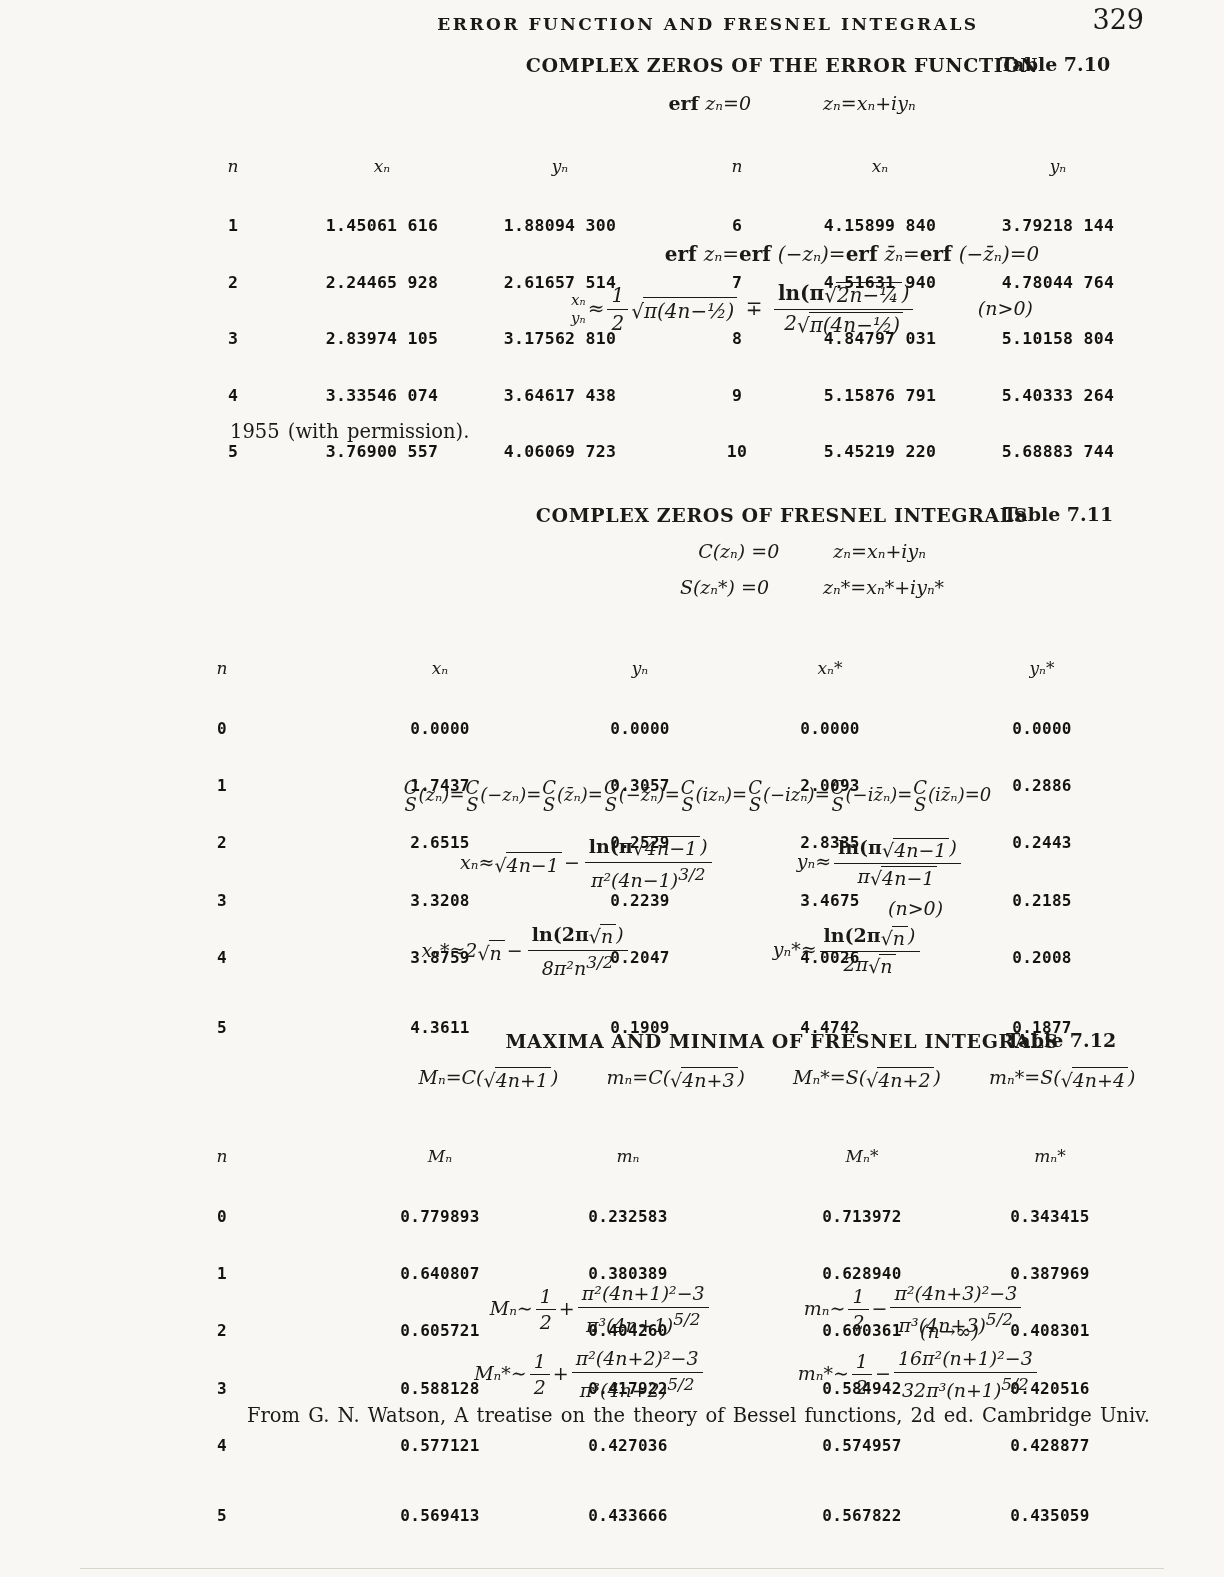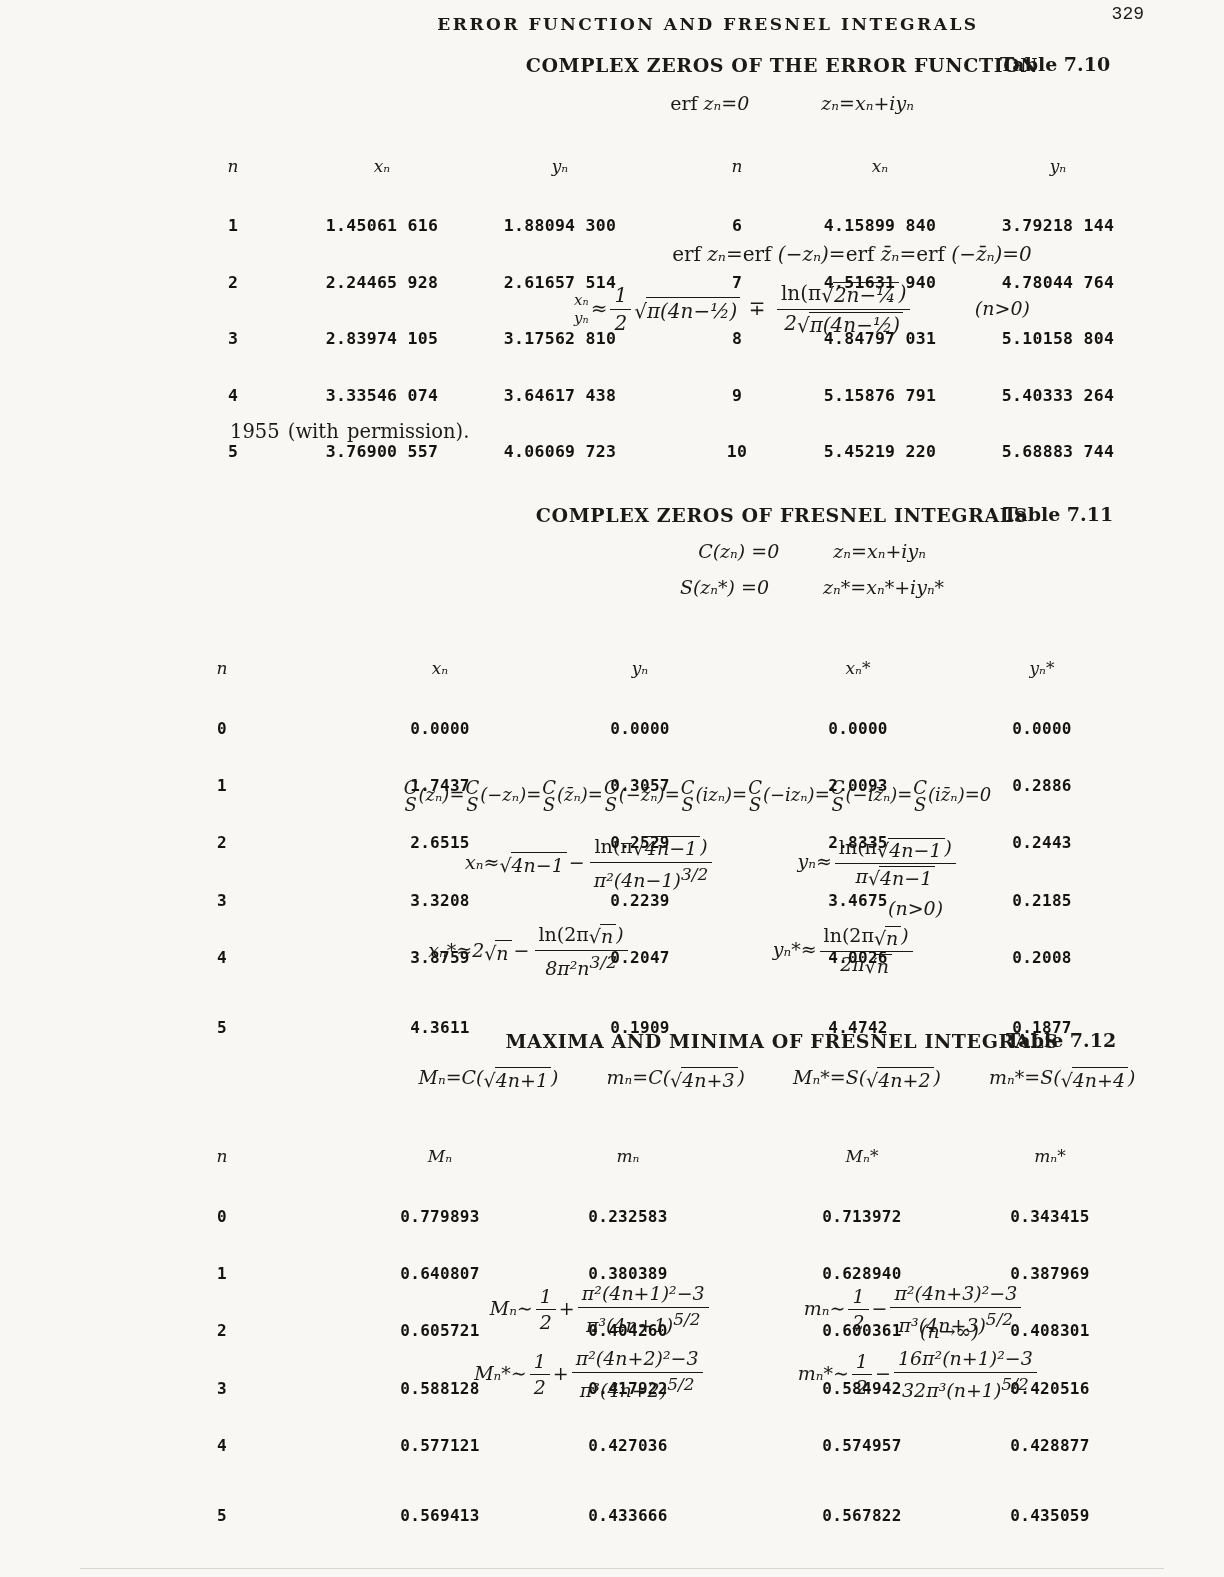--- a/index.html
+++ b/index.html
@@ -1,26 +1,26 @@
 <!DOCTYPE html>
 <html><head>
 <meta charset="utf-8">
 <style>
   html,body{margin:0;padding:0;background:#efeeea;}
   .page{position:relative;width:1224px;height:1577px;background:#f8f7f3;color:#1b1a17;
         font-family:"DejaVu Serif",serif;overflow:hidden;}
   .abs{position:absolute;}
   .center-row{position:absolute;left:0;width:1224px;text-align:center;white-space:nowrap;}
   .running-head{font-size:17px;font-weight:bold;letter-spacing:2.5px;}
-  .pagenum{font-size:18px;font-family:Liberation Mono, monospace;}
+  .pagenum{font-size:27px;}
   .caption{font-size:19px;font-weight:bold;letter-spacing:0.6px;}
   .tbl-label{font-size:19px;font-weight:bold;}
   .eqline{font-size:19px;font-style:italic;}
   .identline{font-size:20px;font-style:italic;}
-  .upright{font-style:normal;}
+  .upright{font-style:normal;font-weight:bold;}
   .col{position:absolute;transform:translateX(-50%);text-align:center;white-space:pre;}
   .hd{display:block;font-style:italic;font-size:17px;line-height:20px;margin-bottom:3px;font-family:"DejaVu Serif",serif;}
   .v{display:block;font-family:"DejaVu Sans Mono",monospace;font-weight:600;font-size:16px;letter-spacing:0.3px;color:#14130f;}
   .t710 .v{line-height:18.6px;font-size:16.5px;}
   .t711 .v,.t712 .v{line-height:19.2px;}
   .gap{margin-top:13px;}
   
   .math{font-style:italic;}
   .fr{display:inline-block;text-align:center;vertical-align:middle;margin:0 3px;line-height:1.15;}
   .fr .n{display:block;padding:0 4px 2px;border-bottom:1.5px solid #1b1a17;}
@@ -164,21 +164,21 @@
     </div>
     <div class="col" style="left:640px;">
       <span class="hd">yₙ</span>
       <span class="v">0.0000</span>
       <span class="v">0.3057</span>
       <span class="v">0.2529</span>
       <span class="v">0.2239</span>
       <span class="v">0.2047</span>
       <span class="v gap">0.1909</span>
     </div>
-    <div class="col" style="left:858px;">
+    <div class="col" style="left:830px;">
       <span class="hd">xₙ*</span>
       <span class="v">0.0000</span>
       <span class="v">2.0093</span>
       <span class="v">2.8335</span>
       <span class="v">3.4675</span>
       <span class="v">4.0026</span>
       <span class="v gap">4.4742</span>
     </div>
     <div class="col" style="left:1042px;">
       <span class="hd">yₙ*</span>
@@ -305,15 +305,16 @@
   <div class="center-row math" style="top:1348px;padding-left:145px;font-size:19px;">
     <span class="fgroup">
       <span>Mₙ*∼</span><span class="fr"><span class="n">1</span><span class="d">2</span></span><span>+</span><span class="fr"><span class="n">π²(4n+2)²−3</span><span class="d"><span>π³(4n+2)</span><span class="sup">5/2</span></span></span>
     </span>
     <span style="display:inline-block;width:80px;"></span>
     <span class="fgroup">
       <span>mₙ*∼</span><span class="fr"><span class="n">1</span><span class="d">2</span></span><span>−</span><span class="fr"><span class="n">16π²(n+1)²−3</span><span class="d"><span>32π³(n+1)</span><span class="sup">5/2</span></span></span>
     </span>
   </div>
 
+  <div class="abs src" style="top:1404px;left:247px;">From G. N. Watson, A treatise on the theory of Bessel functions, 2d ed.  Cambridge Univ.</div>
 
   <div class="scan-edge"></div>
 </div>
 
 </body></html>

